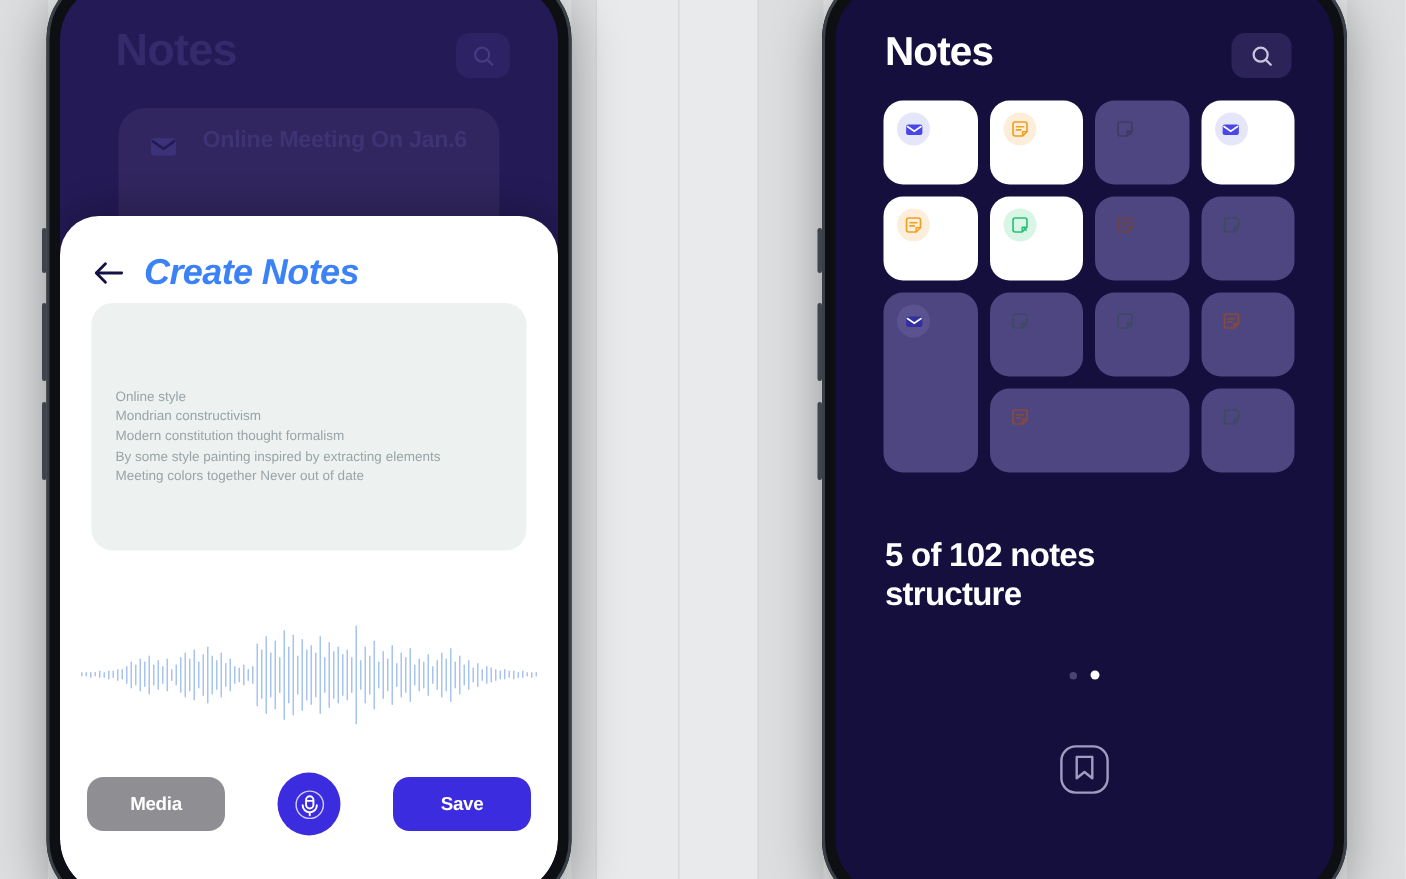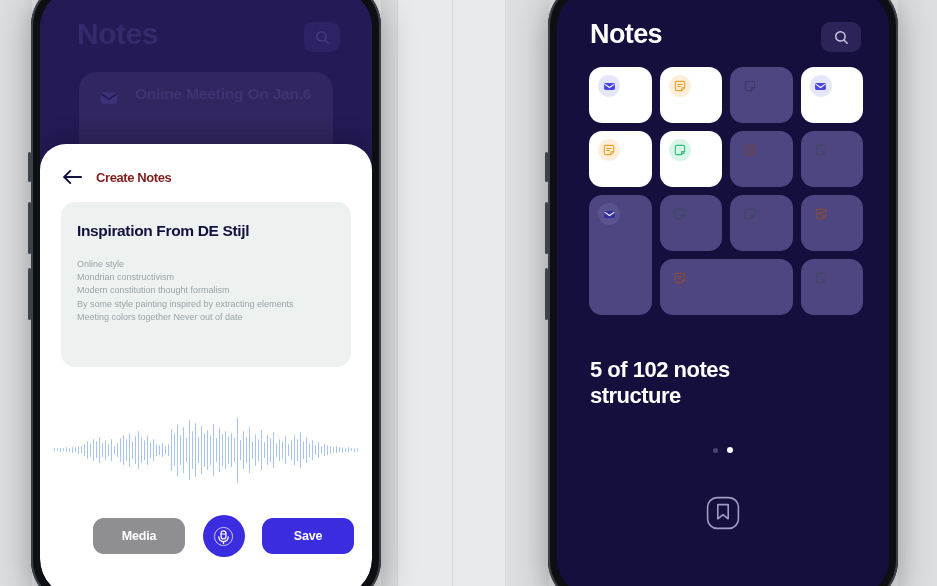--- a/index.html
+++ b/index.html
@@ -80,21 +80,21 @@
   
   .sheet {
     position:absolute; left:0; right:0; bottom:0; top:155px;
     background:#ffffff;
     border-radius: 26px 26px 38px 38px;
     box-shadow: 0 -6px 22px rgba(0,0,0,.22);
     overflow:hidden;
   }
   .sheet-head { position:absolute; left:22px; top:24px; display:flex; align-items:center; gap:12px; }
   .back-arrow { width:22px; height:18px; flex:0 0 auto; }
-  .sheet-title { font-size:13px; font-weight:bold; color:#7f1d1d; letter-spacing:-.4px; }
+  .sheet-title { font-size:24px; font-weight:bold; color:#3b82f6; letter-spacing:-.4px;font-style:italic; }
 
   .note-card {
     position:absolute; left:21px; right:21px; top:58px; height:165px;
     background:#edf2f1; border-radius:14px;
   }
   .note-title {
     position:absolute; left:16px; top:20px;
     font-size:15.5px; font-weight:bold; color:#13103f; letter-spacing:-.35px;
   }
   .note-body {
@@ -102,21 +102,21 @@
     font-size:9px; line-height:13.2px; color:#9aa3a6;
   }
   .note-body div { white-space: nowrap; }
 
   .wave { position:absolute; left:14px; right:14px; top:268px; height:75px;
           display:flex; align-items:center; justify-content:center; gap:1.6px; }
   .wave i { display:block; width:2.6px; border-radius:1.4px; background:#a7c3ef; }
 
   .sheet-actions {
     position:absolute; left:18px; right:18px; bottom:43px; height:36px;
-    display:flex; align-items:center; justify-content:space-between;margin-left:35px;
+    display:flex; align-items:center; justify-content:space-between;
   }
   .btn-media {
     width:92px; height:36px; border-radius:11px;
     background:#8e8e93; color:#fff; border:none;
     font-size:12.5px; font-weight:bold; letter-spacing:-.2px;
     font-family:"Liberation Sans", sans-serif; cursor:pointer;
   }
   .btn-mic {
     width:42px; height:42px; border-radius:50%;
     background:#3b2ce0; border:none; cursor:pointer;
@@ -216,21 +216,20 @@
       <div class="sheet">
         <div class="sheet-head">
           <svg class="back-arrow" viewBox="0 0 24 20" fill="none">
             <line x1="2.5" y1="10" x2="21" y2="10" stroke="#141245" stroke-width="2.1" stroke-linecap="round"></line>
             <polyline points="9,3.2 2.2,10 9,16.8" stroke="#141245" stroke-width="2.1" fill="none" stroke-linecap="round" stroke-linejoin="round"></polyline>
           </svg>
           <div class="sheet-title">Create Notes</div>
         </div>
 
         <div class="note-card">
-          <div class="note-title">Inspiration From DE Stijl</div>
           <div class="note-body" id="noteBody">
               <div>Online style</div>
               <div>Mondrian constructivism</div>
               <div>Modern constitution thought formalism</div>
               <div>By some style painting inspired by extracting elements</div>
               <div>Meeting colors together Never out of date</div>
             </div>
         </div>
 
         <div class="wave" id="waveform">

